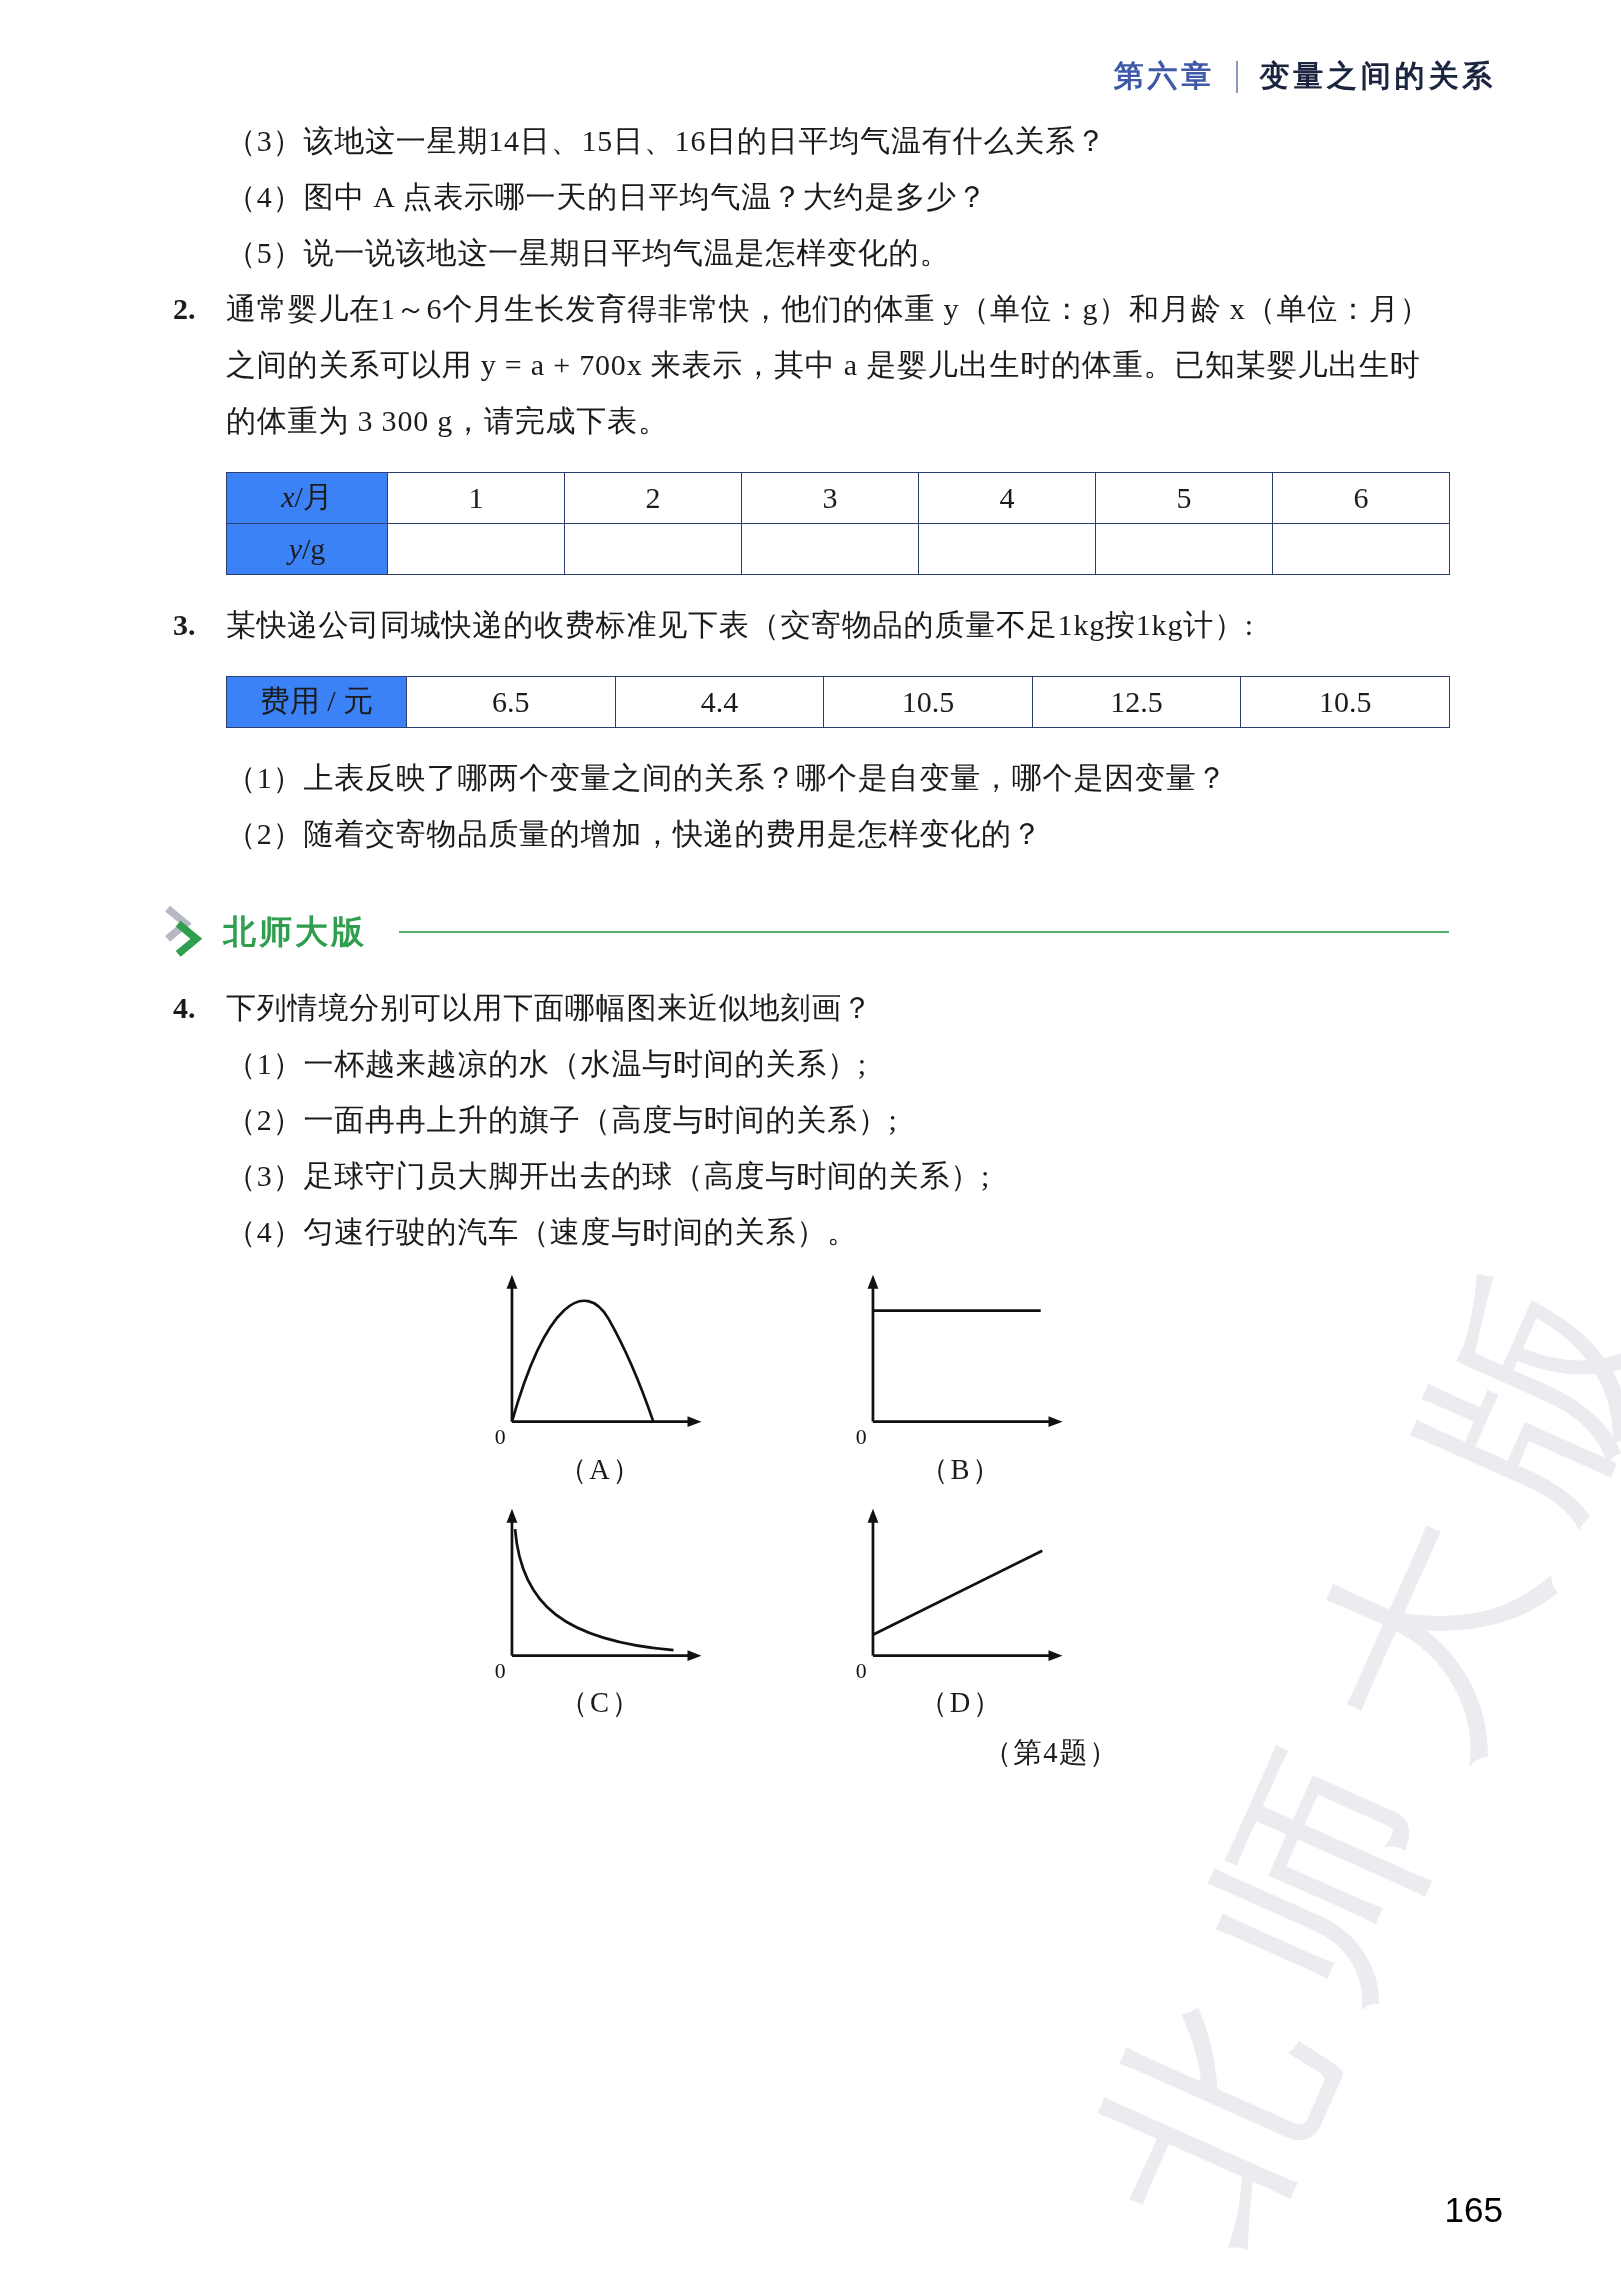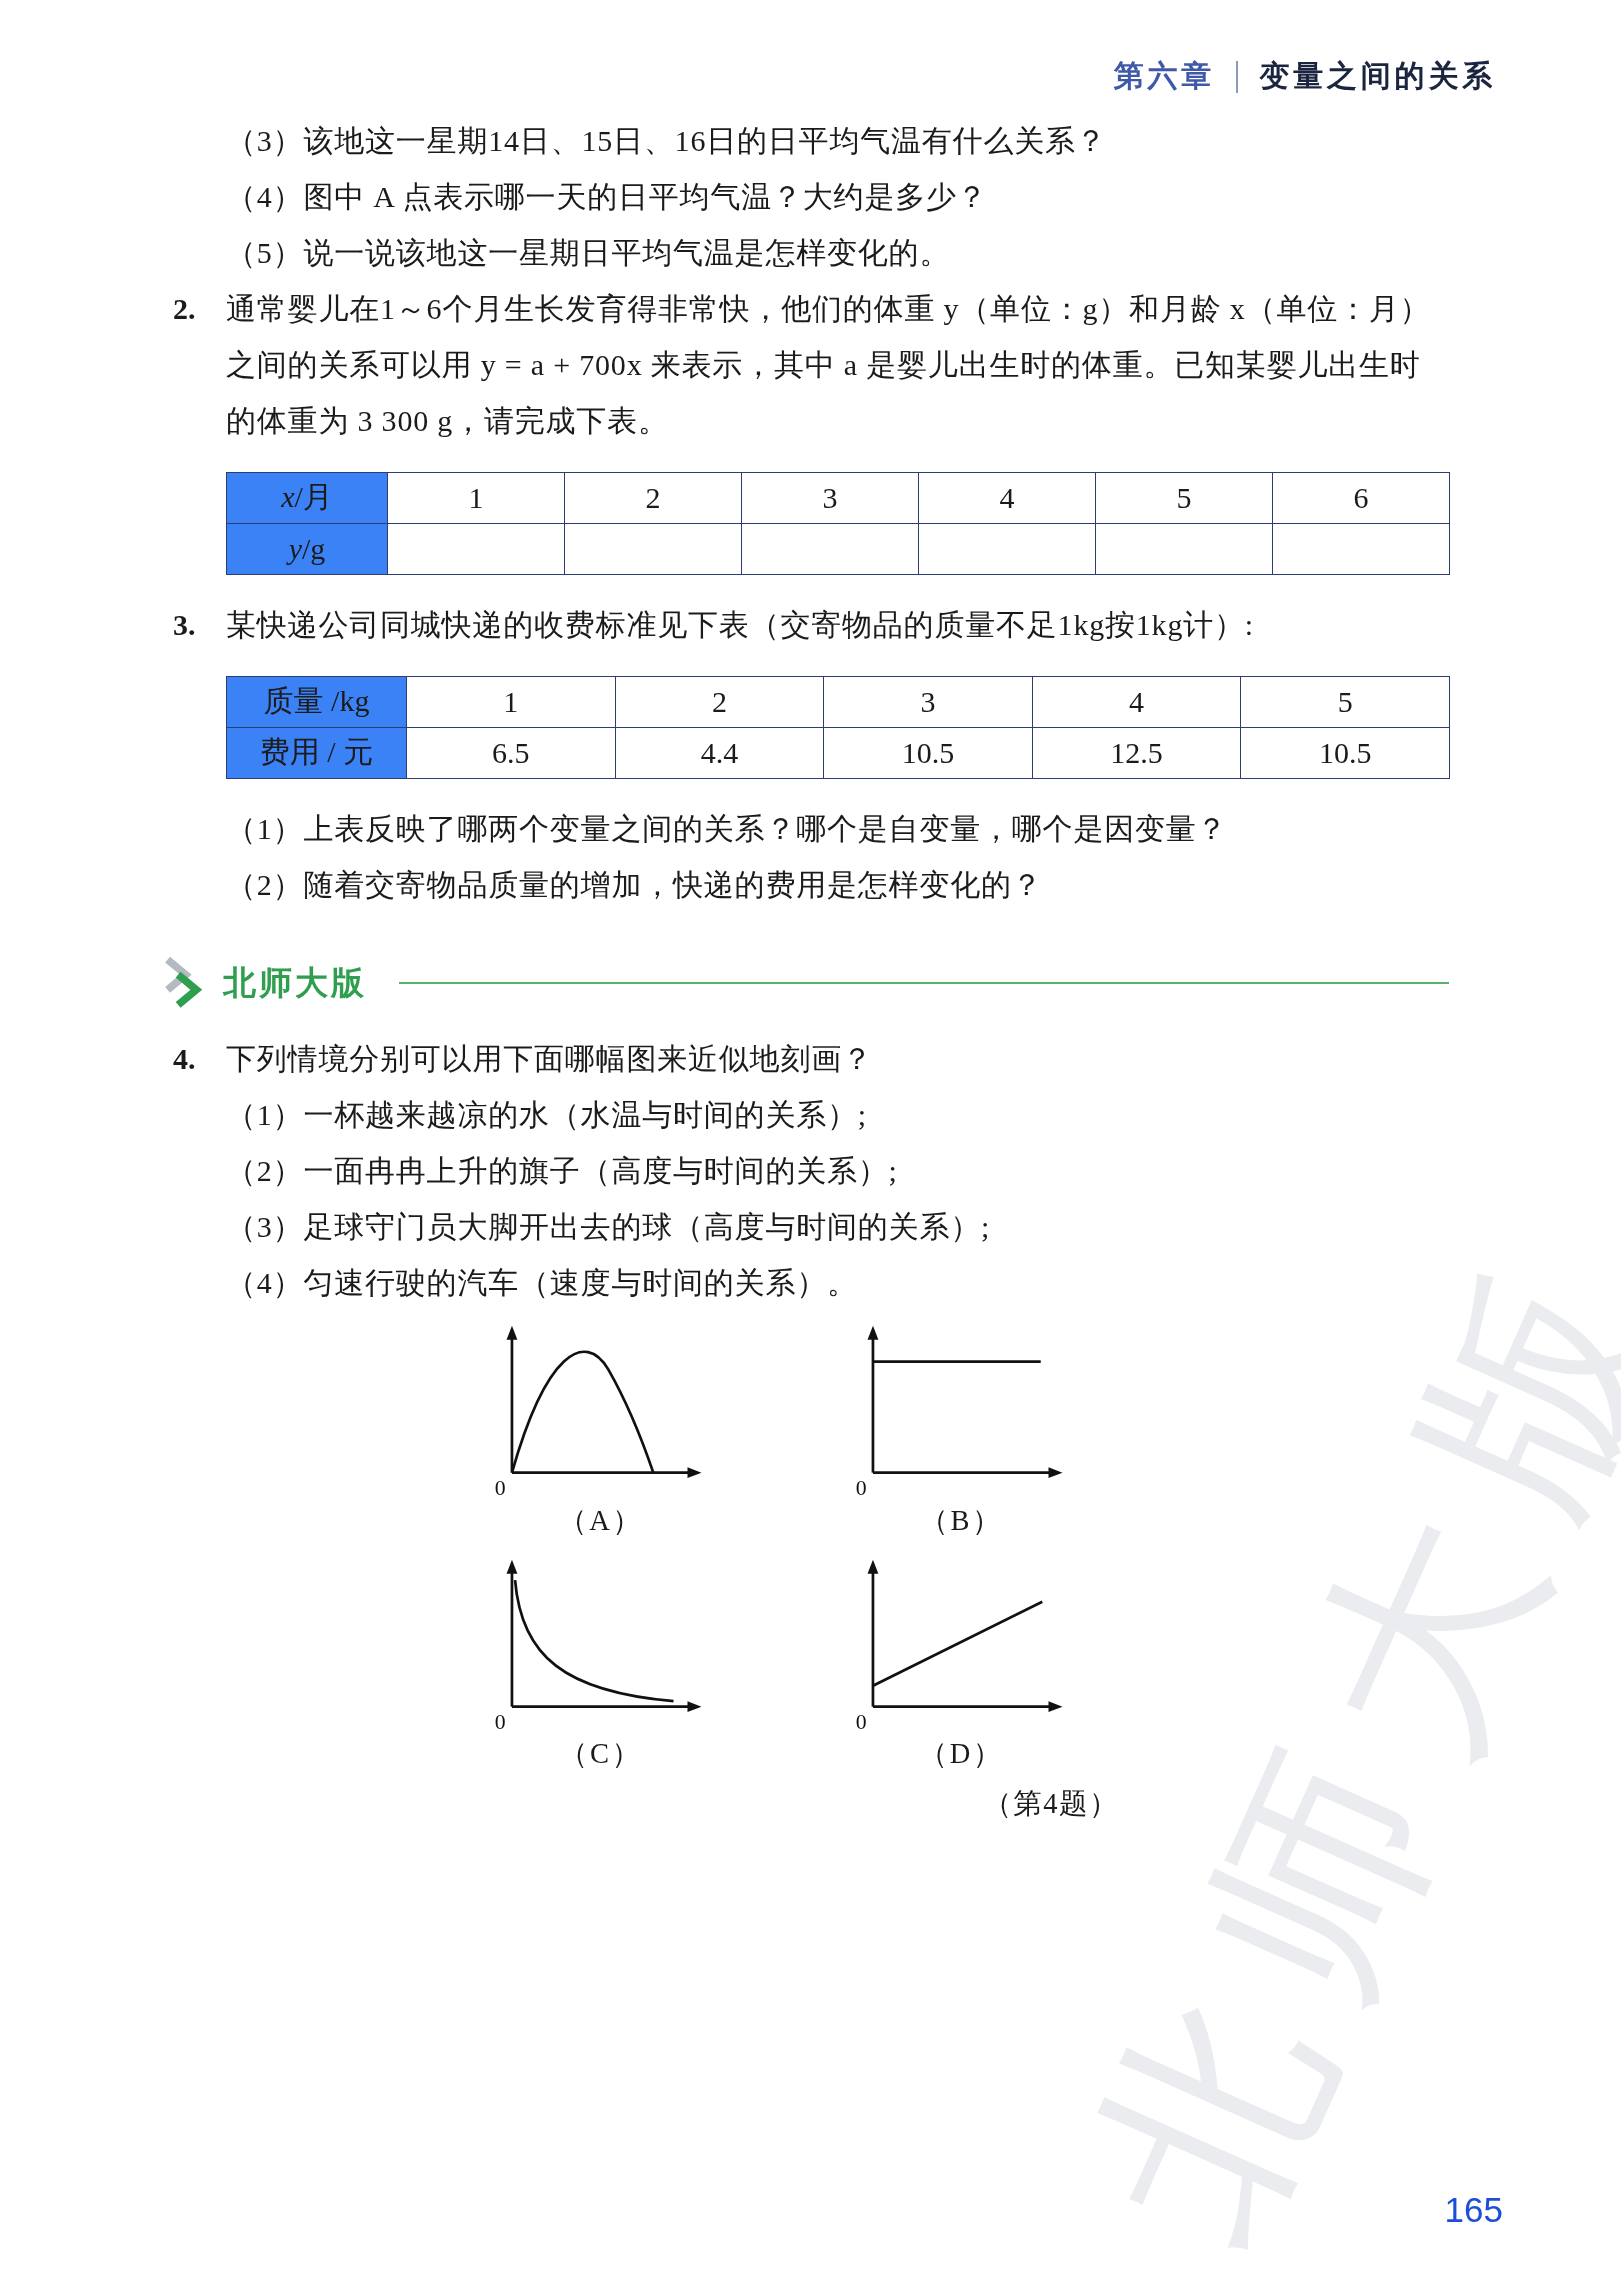--- a/index.html
+++ b/index.html
@@ -58,21 +58,21 @@
   .axis { stroke:#111; stroke-width:3.5; }
   .curve { stroke:#111; stroke-width:3.5; fill:none; }
   .arrow { fill:#111; }
   .origin { font-size:28px; fill:#111; font-family:"Liberation Serif",serif; }
   .graph-label { font-size:28.5px; margin-top:1.5px; letter-spacing:2.3px; }
   .graphs-caption { width:676px; margin:12px 0 13px 270px; text-align:right; font-size:28.5px; letter-spacing:1.5px; }
 
   
   .page-number {
     position:absolute; right:119px; bottom:65px;
-    font-size:35px; color:#1d4ed8; font-family:"Liberation Sans","DejaVu Sans",sans-serif;
+    font-size:35px; color:#000000; font-family:"Liberation Sans","DejaVu Sans",sans-serif;
   }
   .watermark {
     position:absolute; left:1168px; top:2072px;
     transform:rotate(-66deg); transform-origin:left center;
     font-size:225px; letter-spacing:41px; white-space:nowrap;
     color:rgba(130,138,158,0.16); pointer-events:none;
     font-family:"Liberation Serif","DejaVu Serif",serif;
   }
 </style>
 </head>
@@ -120,28 +120,20 @@
     </tbody>
       </table>
 
     <div class="numbered">
       <span class="q-num">3.</span>
       <div class="q-body">某快递公司同城快递的收费标准见下表（交寄物品的质量不足1kg按1kg计）:</div>
     </div>
 
     <table class="data-table q3-table">
       <tbody>
-          <tr>
-        <th>质量 /kg</th>
-        <td>1</td>
-        <td>2</td>
-        <td>3</td>
-        <td>4</td>
-        <td>5</td>
-      </tr>
       <tr>
         <th>费用 / 元</th>
         <td>6.5</td>
         <td>4.4</td>
         <td>10.5</td>
         <td>12.5</td>
         <td>10.5</td>
       </tr>
     </tbody>
       </table>

